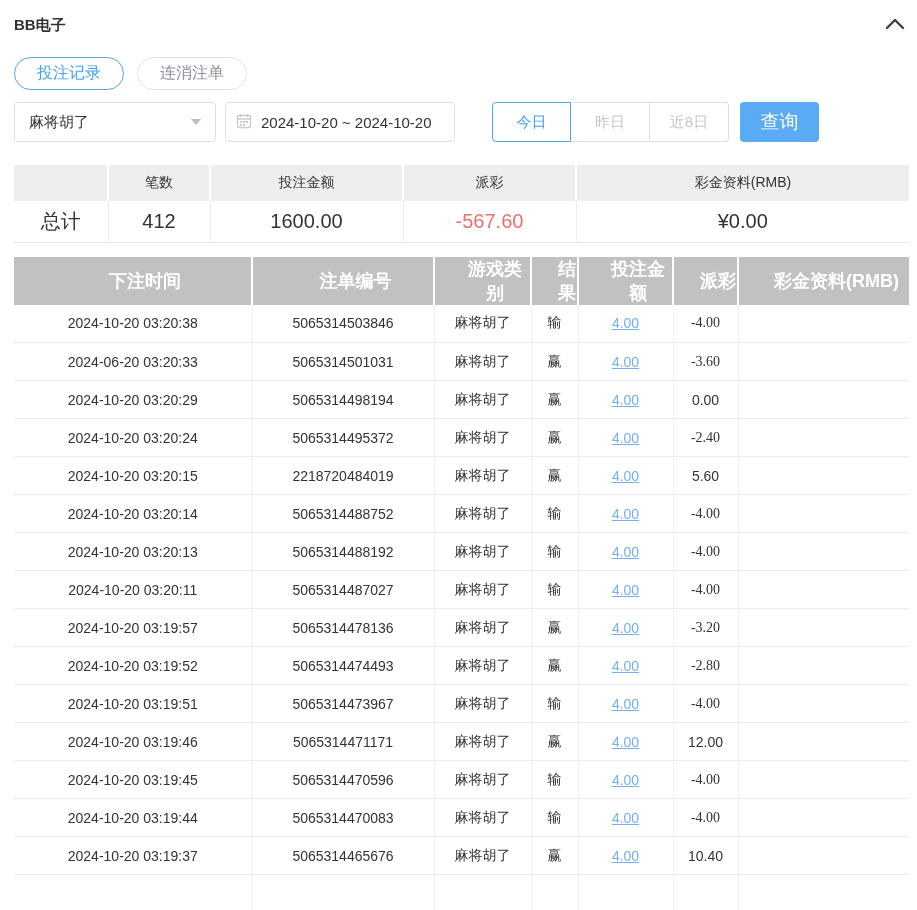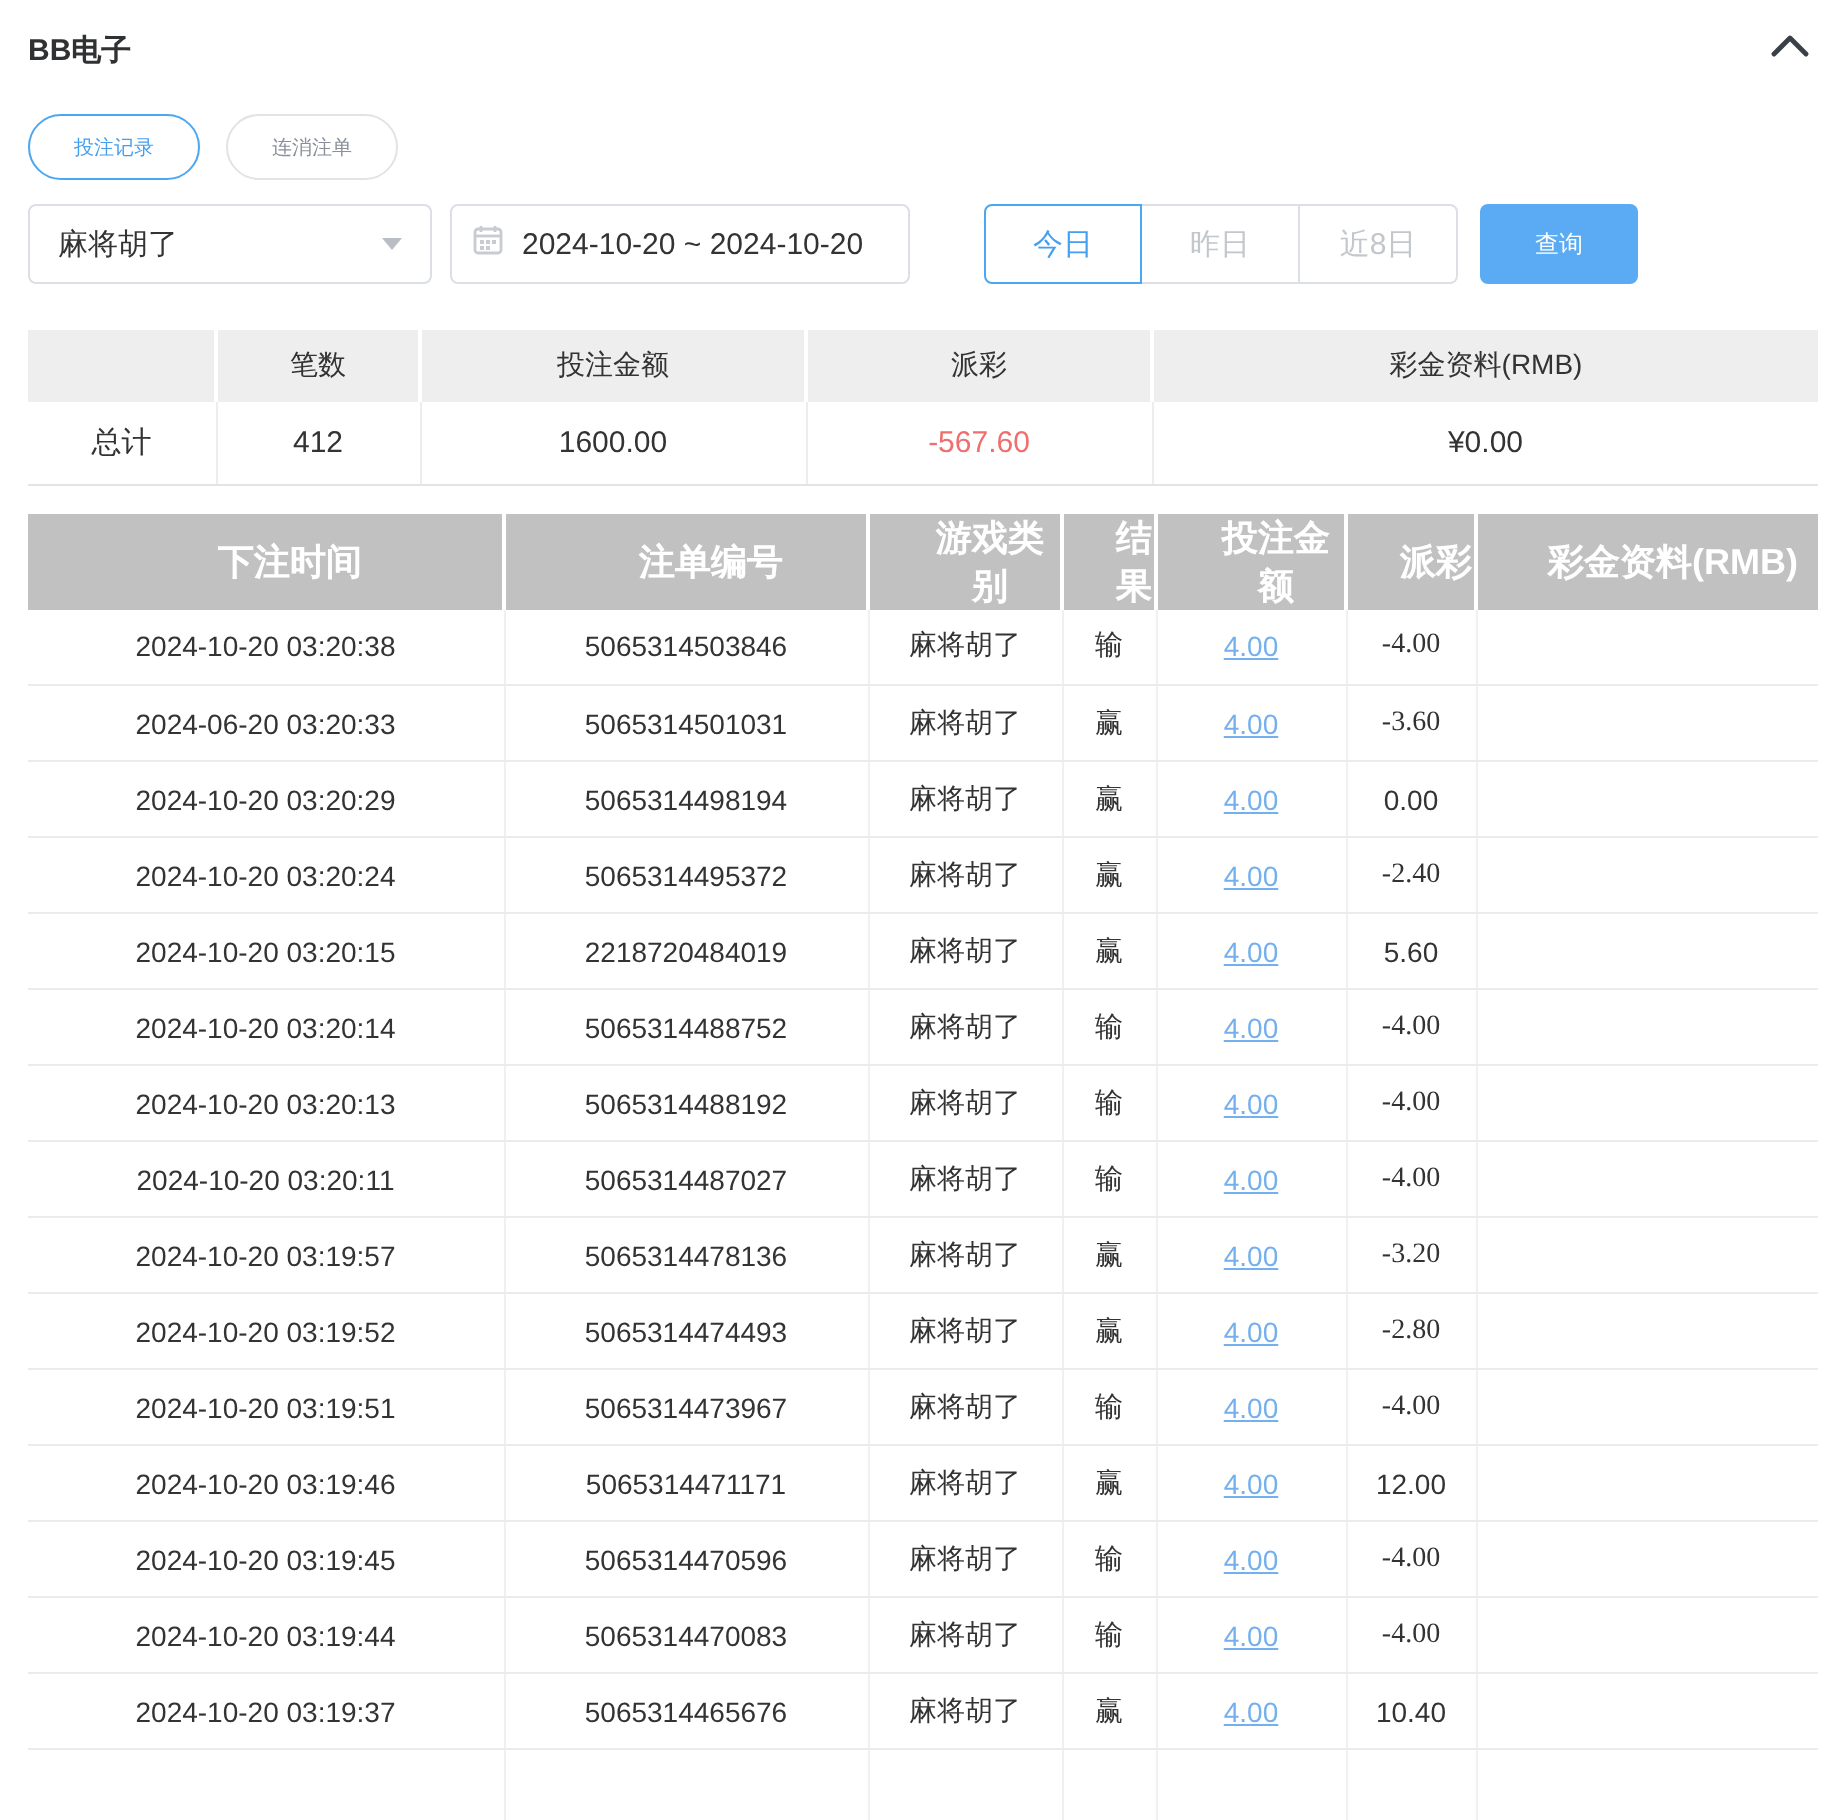--- a/index.html
+++ b/index.html
@@ -14,21 +14,21 @@
   
   .panel-header { display: flex; justify-content: space-between; align-items: center; height: 24px; }
   .panel-title { font-size: 15px; font-weight: bold; color: #303133; text-align: center; }
   .collapse-btn { width: 24px; height: 24px; display: flex; align-items: center; justify-content: center; cursor: pointer; margin-right: 2px; }
 
   
   .tabs { display: flex; gap: 13px; margin-top: 20px; }
   .tab-pill {
     height: 33px; padding: 0 22px; border-radius: 17px;
     border: 1px solid #e3e3e3; background: #fff;
-    display: flex; align-items: center; font-size: 10px; color: #8a8f99; cursor: pointer;
+    display: flex; align-items: center; font-size: 16px; color: #8a8f99; cursor: pointer;
   }
   .tab-pill.active { border-color: #4da6f0; color: #459ff0; }
 
   
   .controls { display: flex; margin-top: 12px; height: 40px; align-items: stretch; }
   .select-box {
     width: 202px; border: 1px solid #dcdfe6; border-radius: 4px;
     display: flex; align-items: center; justify-content: space-between;
     padding: 0 14px; font-size: 15px; color: #333; cursor: pointer; background: #fff;
   }
@@ -41,33 +41,33 @@
   .btn-group .qbtn {
     width: 79px; border: 1px solid #dcdfe6; border-left-width: 0;
     background: #fff; font-size: 15px; color: #c3c7cc; cursor: pointer;
     display: flex; align-items: center; justify-content: center;
   }
   .btn-group .qbtn:first-child { border-left-width: 1px; border-radius: 4px 0 0 4px; }
   .btn-group .qbtn:last-child { border-radius: 0 4px 4px 0; }
   .btn-group .qbtn.active { border: 1px solid #4da6f0; color: #459ff0; }
   .search-btn {
     margin-left: 11px; width: 79px; border: none; border-radius: 4px;
-    background: #5aabf3; color: #fff; font-size: 12px; cursor: pointer;
+    background: #5aabf3; color: #fff; font-size: 19px; cursor: pointer;
     display: flex; align-items: center; justify-content: center;
   }
 
   
   .summary-table { margin-top: 23px; width: 895px; border-collapse: collapse; table-layout: fixed; }
   .summary-table th {
     height: 36px; background: #eeeeee; font-size: 14px; font-weight: 400; color: #333;
     border-right: 2px solid #fff; text-align: center;
   }
   .summary-table th:last-child { border-right: none; }
   .summary-table td {
-    height: 41px; font-size: 15px; text-align: center; background: #fff;
+    height: 41px; font-size: 20px; text-align: center; background: #fff;
     border-bottom: 1px solid #e4e4e4; border-right: 1px solid #ededed;
   }
   .summary-table td:last-child { border-right: none; }
 
   
   .bet-table { margin-top: 14px; width: 895px; border-collapse: collapse; table-layout: fixed; }
   .bet-table thead th {
     height: 36px; background: #c1c1c1; color: #fff; font-size: 18px; font-weight: bold;
     border-right: 2px solid #fff; text-align: center; padding-left: 25px;
   }

